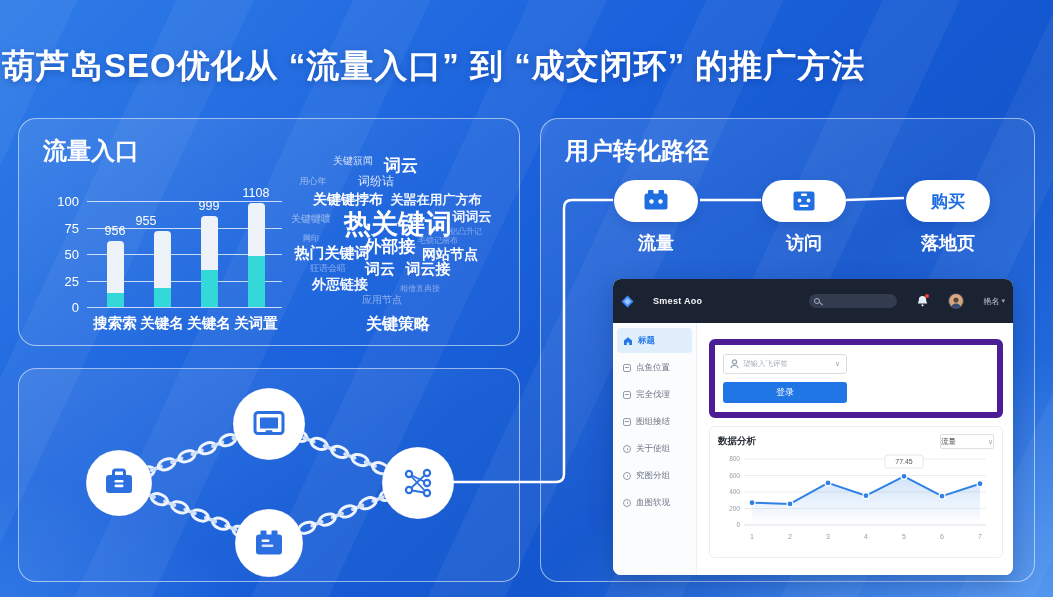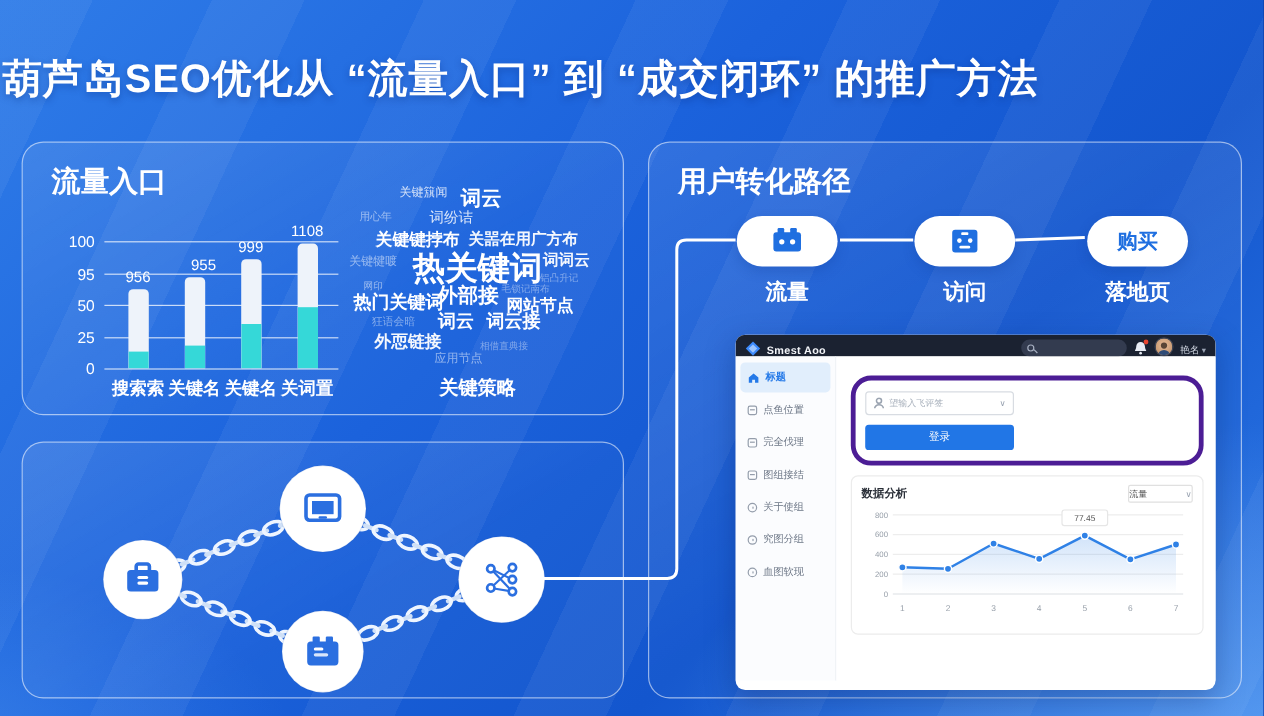--- a/index.html
+++ b/index.html
@@ -36,21 +36,21 @@
   
   .overlay{position:absolute;left:0;top:0;z-index:1;pointer-events:none;}
   
   .step-pill{position:absolute;width:84px;height:42px;border-radius:21px;background:#fff;
     box-shadow:0 4px 10px rgba(15,60,150,.25);display:flex;align-items:center;justify-content:center;z-index:2;}
   .step-pill .buy{color:#1f6fe0;font-size:17px;font-weight:bold;}
   .step-label{position:absolute;width:120px;text-align:center;color:#fff;font-size:18px;font-weight:bold;z-index:2;}
   
   .dashboard{position:absolute;left:72px;top:160px;width:400px;height:296px;border-radius:8px;
     background:#fff;overflow:hidden;z-index:2;box-shadow:0 8px 24px rgba(10,40,110,.35);}
-  .db-top{height:18px;background:#1b2231;display:flex;align-items:flex-end;padding:0 8px;gap:5px;}
+  .db-top{height:44px;background:#1b2231;display:flex;align-items:center;padding:0 8px;gap:19px;}
   .brand{color:#f2f4f8;font-size:9px;font-weight:bold;letter-spacing:.3px;}
   .db-search{margin-left:auto;width:88px;height:14px;border-radius:7px;background:#333b4f;
     display:flex;align-items:center;padding:0 5px;}
   .mag{width:6px;height:6px;border:1.4px solid #a7b0c2;border-radius:50%;position:relative;}
   .mag::after{content:"";position:absolute;width:3.5px;height:1.4px;background:#a7b0c2;
     transform:rotate(45deg);right:-3px;bottom:-1px;}
   .db-bell{position:relative;width:13px;height:14px;display:flex;align-items:center;justify-content:center;}
   .db-bell .dot{position:absolute;right:0;top:0;width:4px;height:4px;border-radius:50%;background:#e8452f;}
   .db-avatar{width:16px;height:16px;border-radius:50%;background:radial-gradient(circle at 50% 40%,#e9bd97,#b98a63);
     display:flex;align-items:flex-end;justify-content:center;overflow:hidden;border:1px solid #3c4354;}
@@ -60,21 +60,21 @@
   .db-side{width:86px;background:#fbfcfe;border-right:1px solid #edf0f4;padding:5px 4px;}
   .sb-item{display:flex;align-items:center;gap:5px;height:25px;padding:0 6px;border-radius:4px;
     color:#6b7585;font-size:8.5px;margin-bottom:2px;}
   .sb-item.active{background:#e1eefc;color:#2479e8;font-weight:bold;}
   .ic-sq{width:8px;height:8px;border:1.1px solid #949dab;border-radius:2px;position:relative;flex:none;}
   .ic-sq::after{content:"";position:absolute;left:1.4px;top:2.6px;width:3.8px;height:1.1px;background:#949dab;}
   .ic-ci{width:8px;height:8px;border:1.1px solid #949dab;border-radius:50%;position:relative;flex:none;}
   .ic-ci::after{content:"";position:absolute;left:2.6px;top:2.6px;width:1.6px;height:1.6px;border-radius:50%;background:#949dab;}
   .db-main{flex:1;padding:8px 10px 6px 12px;background:#fff;}
   .db-h{font-size:10.5px;font-weight:bold;color:#2a2f38;padding-bottom:6px;border-bottom:1px solid #f0f1f3;}
-  .f-card{border:4px solid #4c1d95;border-radius:17px;margin-top:8px;padding:9px 8px;}
+  .f-card{border:6px solid #4c1d95;border-radius:6px;margin-top:8px;padding:9px 8px;}
   .f-row{display:flex;align-items:center;margin-bottom:8px;}
   .f-input{width:124px;height:20px;border:1px solid #d8dce2;border-radius:3px;display:flex;
     align-items:center;gap:4px;padding:0 6px;background:#fff;}
   .ph{font-size:7.5px;color:#aab2bd;}
   .chev{margin-left:auto;font-size:7px;color:#98a2b0;}
   .opt-dot{width:7px;height:7px;border-radius:2px;background:#2479e8;margin-left:12px;flex:none;}
   .opt-label{font-size:8px;color:#44628f;margin-left:4px;}
   .opt-req{font-size:9px;color:#f59a23;margin-left:3px;}
   .f-btn{display:block;width:124px;height:21px;background:#2176e6;border:none;border-radius:3px;
     color:#fff;font-size:9px;margin-top:2px;cursor:pointer;}
@@ -94,32 +94,32 @@
   <section class="panel panel-traffic">
     <h2>流量入口</h2>
     <div class="barchart" id="barchart">
         <div class="bc-grid" style="left: 38px; top: 126px; width: 195px;"></div>
         <div class="bc-ylab" style="left: 0px; top: 119px;">0</div>
         <div class="bc-grid" style="left: 38px; top: 99.5px; width: 195px;"></div>
         <div class="bc-ylab" style="left: 0px; top: 92.5px;">25</div>
         <div class="bc-grid" style="left: 38px; top: 73px; width: 195px;"></div>
         <div class="bc-ylab" style="left: 0px; top: 66px;">50</div>
         <div class="bc-grid" style="left: 38px; top: 46.5px; width: 195px;"></div>
-        <div class="bc-ylab" style="left: 0px; top: 39.5px;">95</div>
+        <div class="bc-ylab" style="left: 0px; top: 39.5px;">75</div>
         <div class="bc-grid" style="left: 38px; top: 20px; width: 195px;"></div>
         <div class="bc-ylab" style="left: 0px; top: 13px;">100</div>
         <div class="bc-bar" style="left: 57.5px; top: 60.28px; width: 17px; height: 65.72px; background: rgb(238, 243, 250);">
           <div class="bc-cyan" style="height: 13.78px; background: rgb(53, 216, 216);"></div>
         </div>
         <div class="bc-val" style="left: 44px; top: 43.28px;">956</div>
         <div class="bc-xlab" style="left: 36px; top: 133px;">搜索索</div>
         <div class="bc-bar" style="left: 104.5px; top: 49.68px; width: 17px; height: 76.32px; background: rgb(238, 243, 250);">
           <div class="bc-cyan" style="height: 19.08px; background: rgb(53, 216, 216);"></div>
         </div>
-        <div class="bc-val" style="left: 87px; top: 32.68px; text-align: right;">955</div>
+        <div class="bc-val" style="left: 75px; top: 32.68px;">955</div>
         <div class="bc-xlab" style="left: 83px; top: 133px;">关键名</div>
         <div class="bc-bar" style="left: 151.5px; top: 34.84px; width: 17px; height: 91.16px; background: rgb(238, 243, 250);">
           <div class="bc-cyan" style="height: 37.1px; background: rgb(53, 216, 216);"></div>
         </div>
         <div class="bc-val" style="left: 138px; top: 17.84px;">999</div>
         <div class="bc-xlab" style="left: 130px; top: 133px;">关键名</div>
         <div class="bc-bar" style="left: 198.5px; top: 22.12px; width: 17px; height: 103.88px; background: rgb(238, 243, 250);">
           <div class="bc-cyan" style="height: 50.88px; background: rgb(53, 216, 216);"></div>
         </div>
         <div class="bc-val" style="left: 185px; top: 5.12px;">1108</div>

